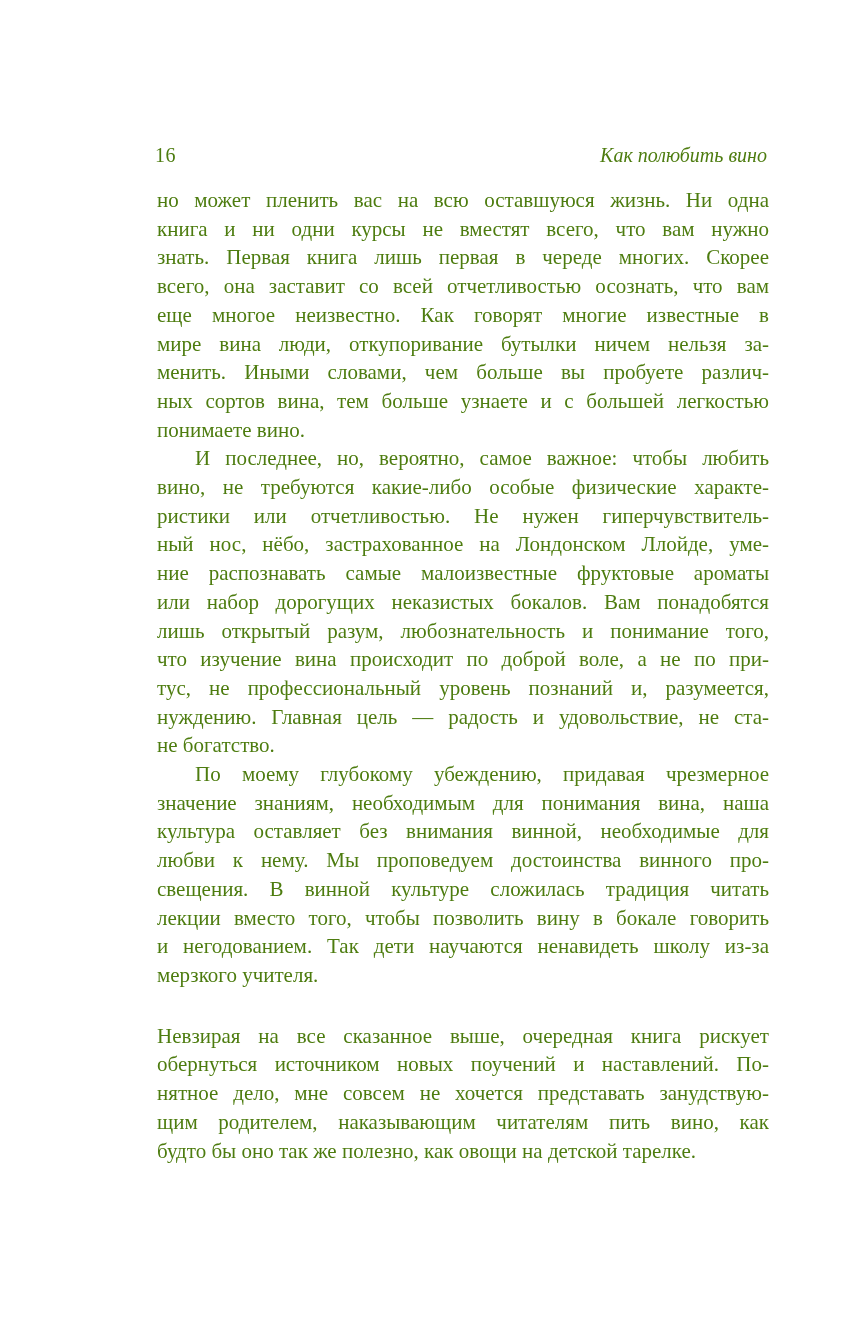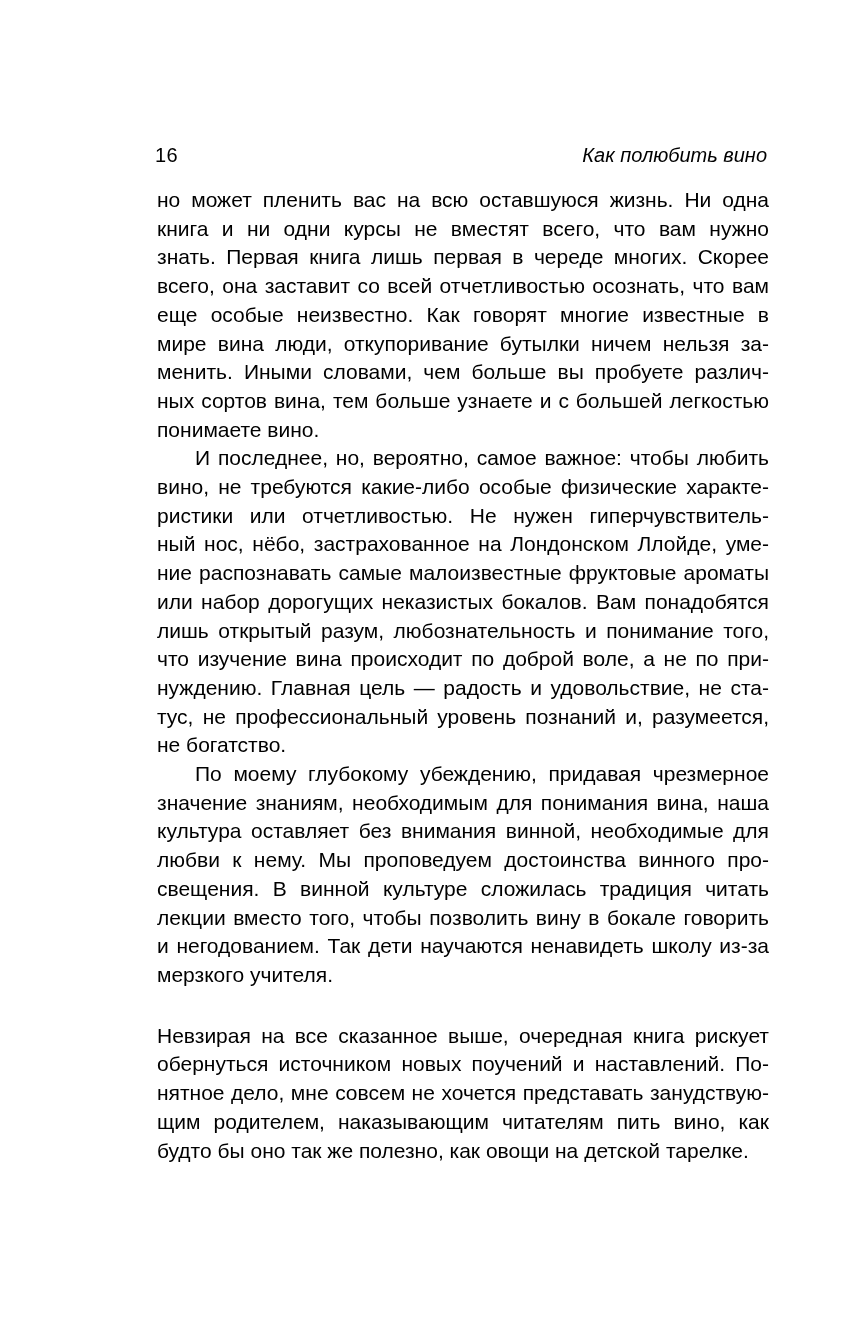--- a/index.html
+++ b/index.html
@@ -5,22 +5,22 @@
   html, body {
     margin: 0;
     padding: 0;
     background: #ffffff;
   }
   .page {
     position: relative;
     width: 856px;
     height: 1329px;
     background: #ffffff;
-    font-family: Liberation Sans, sans-serif;
-    color: #000000;
+    font-family: Liberation Serif, serif;
+    color: #4d7c0f;
     overflow: hidden;
   }
   .header-row {
     position: absolute;
     top: 144px;
     left: 155px;
     width: 612px;
     height: 28px;
     font-size: 20px;
   }
@@ -68,37 +68,37 @@
   <div class="header-row">
     <span class="page-number">16</span>
     <div class="running-title">Как полюбить вино</div>
   </div>
   <div class="body-text" id="body-text">
       <div class="paragraph">
         <div class="line">но может пленить вас на всю оставшуюся жизнь. Ни одна</div>
         <div class="line">книга и ни одни курсы не вместят всего, что вам нужно</div>
         <div class="line">знать. Первая книга лишь первая в череде многих. Скорее</div>
         <div class="line">всего, она заставит со всей отчетливостью осознать, что вам</div>
-        <div class="line">еще особые неизвестно. Как говорят многие известные в</div>
+        <div class="line">еще многое неизвестно. Как говорят многие известные в</div>
         <div class="line">мире вина люди, откупоривание бутылки ничем нельзя за-</div>
         <div class="line">менить. Иными словами, чем больше вы пробуете различ-</div>
         <div class="line">ных сортов вина, тем больше узнаете и с большей легкостью</div>
         <div class="line last">понимаете вино.</div>
       </div>
       <div class="paragraph">
         <div class="line indent">И последнее, но, вероятно, самое важное: чтобы любить</div>
         <div class="line">вино, не требуются какие-либо особые физические характе-</div>
         <div class="line">ристики или отчетливостью. Не нужен гиперчувствитель-</div>
         <div class="line">ный нос, нёбо, застрахованное на Лондонском Ллойде, уме-</div>
         <div class="line">ние распознавать самые малоизвестные фруктовые ароматы</div>
         <div class="line">или набор дорогущих неказистых бокалов. Вам понадобятся</div>
         <div class="line">лишь открытый разум, любознательность и понимание того,</div>
         <div class="line">что изучение вина происходит по доброй воле, а не по при-</div>
+        <div class="line">тус, не профессиональный уровень познаний и, разумеется,</div>
         <div class="line">нуждению. Главная цель — радость и удовольствие, не ста-</div>
-        <div class="line">тус, не профессиональный уровень познаний и, разумеется,</div>
         <div class="line last">не богатство.</div>
       </div>
       <div class="paragraph">
         <div class="line indent">По моему глубокому убеждению, придавая чрезмерное</div>
         <div class="line">значение знаниям, необходимым для понимания вина, наша</div>
         <div class="line">культура оставляет без внимания винной, необходимые для</div>
         <div class="line">любви к нему. Мы проповедуем достоинства винного про-</div>
         <div class="line">свещения. В винной культуре сложилась традиция читать</div>
         <div class="line">лекции вместо того, чтобы позволить вину в бокале говорить</div>
         <div class="line">и негодованием. Так дети научаются ненавидеть школу из-за</div>

